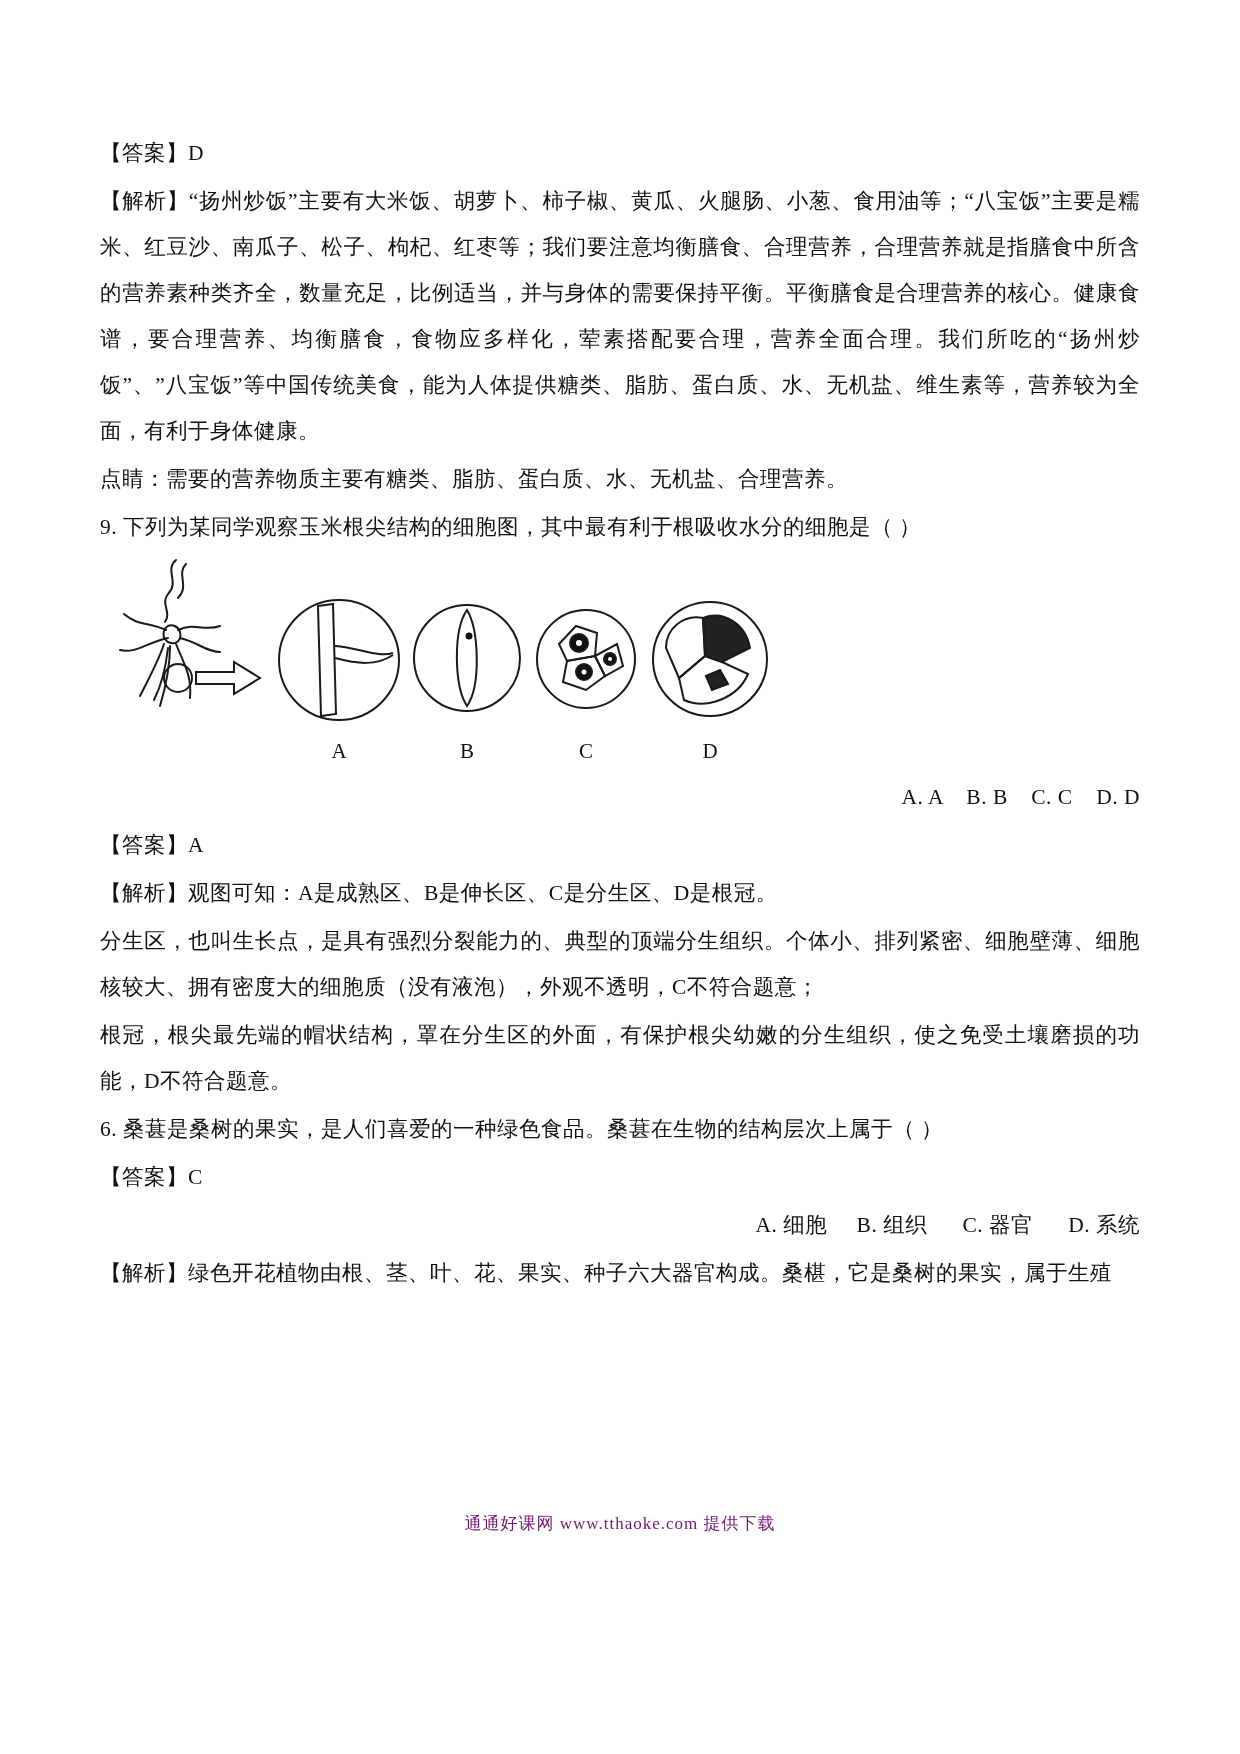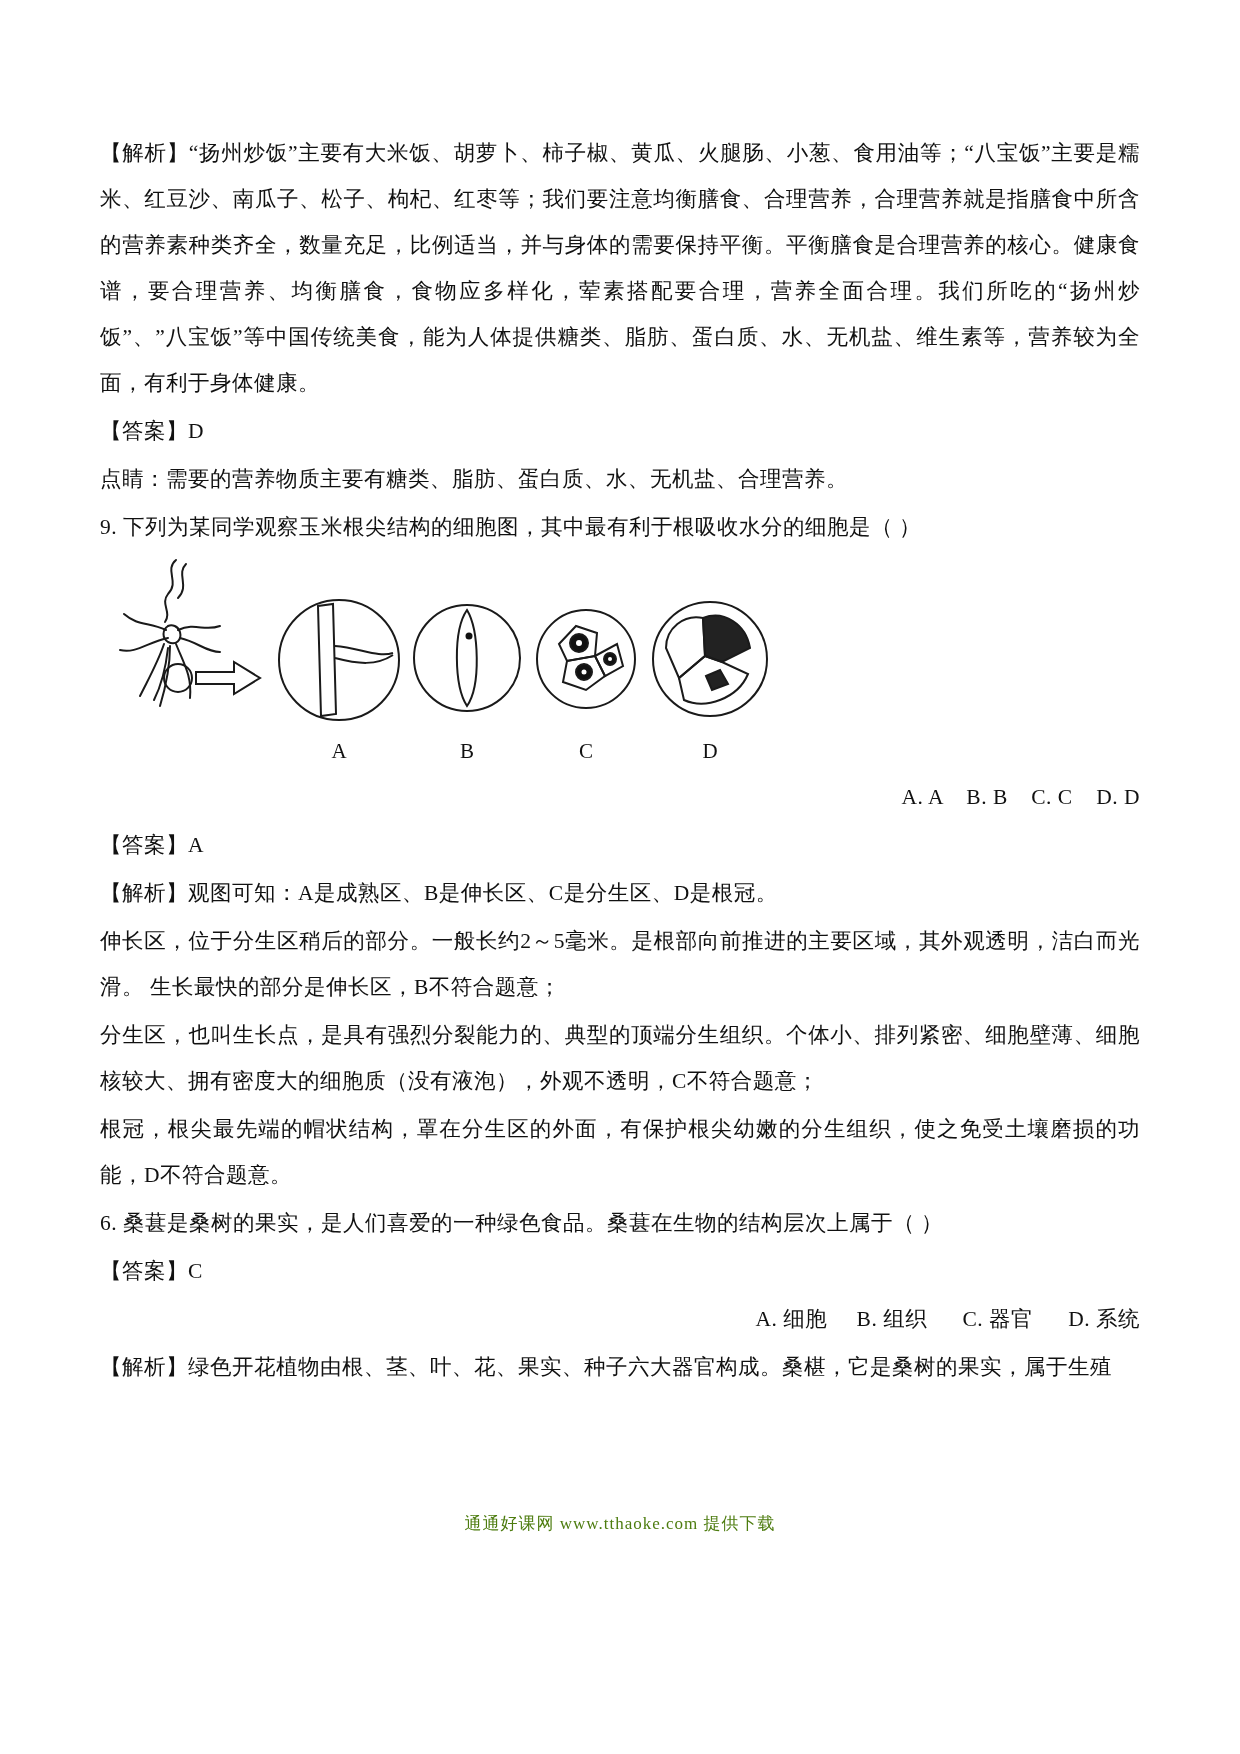--- a/index.html
+++ b/index.html
@@ -33,31 +33,31 @@
   }
   svg text{
     font-family:"Liberation Serif","DejaVu Serif",serif;
   }
   .footer{
     position:absolute;
     top:1512px;
     left:0;right:0;
     text-align:center;
     font-size:17px;
-    color:#4d7c0f;
+    color:#701a75;
     letter-spacing:1px;
   }
 </style>
 </head>
 <body>
 
 <div class="page">
 
+  <p class="para oneline">【答案】D</p>
   <p class="para">【解析】“扬州炒饭”主要有大米饭、胡萝卜、柿子椒、黄瓜、火腿肠、小葱、食用油等；“八宝饭”主要是糯米、红豆沙、南瓜子、松子、枸杞、红枣等；我们要注意均衡膳食、合理营养，合理营养就是指膳食中所含的营养素种类齐全，数量充足，比例适当，并与身体的需要保持平衡。平衡膳食是合理营养的核心。健康食谱，要合理营养、均衡膳食，食物应多样化，荤素搭配要合理，营养全面合理。我们所吃的“扬州炒饭”、”八宝饭”等中国传统美食，能为人体提供糖类、脂肪、蛋白质、水、无机盐、维生素等，营养较为全面，有利于身体健康。</p>
-  <p class="para oneline">【答案】D</p>
   <p class="para">点睛：需要的营养物质主要有糖类、脂肪、蛋白质、水、无机盐、合理营养。</p>
 
   <p class="para oneline">9. 下列为某同学观察玉米根尖结构的细胞图，其中最有利于根吸收水分的细胞是（      ）</p>
 
   <div class="figure-wrap">
     <svg viewBox="0 0 690 212" width="690" height="212">
 
       <g stroke="#1a1a1a" fill="none" stroke-width="2" stroke-linecap="round">
         <path d="M74,4 C62,14 78,26 66,38 C58,48 70,56 63,66"></path>
         <path d="M84,8 C74,18 88,30 76,42"></path>
@@ -112,21 +112,20 @@
       <text x="237" y="202" font-size="21" text-anchor="middle" fill="#111">A</text>
       <text x="365" y="202" font-size="21" text-anchor="middle" fill="#111">B</text>
       <text x="484" y="202" font-size="21" text-anchor="middle" fill="#111">C</text>
       <text x="608" y="202" font-size="21" text-anchor="middle" fill="#111">D</text>
     </svg>
   </div>
 
   <p class="para options">A. A    B. B    C. C    D. D</p>
   <p class="para oneline">【答案】A</p>
   <p class="para oneline">【解析】观图可知：A是成熟区、B是伸长区、C是分生区、D是根冠。</p>
-  <p class="para">伸长区，位于分生区稍后的部分。一般长约2～5毫米。是根部向前推进的主要区域，其外观透明，洁白而光滑。 生长最快的部分是伸长区，B不符合题意；</p>
   <p class="para">分生区，也叫生长点，是具有强烈分裂能力的、典型的顶端分生组织。个体小、排列紧密、细胞壁薄、细胞核较大、拥有密度大的细胞质（没有液泡），外观不透明，C不符合题意；</p>
   <p class="para">根冠，根尖最先端的帽状结构，罩在分生区的外面，有保护根尖幼嫩的分生组织，使之免受土壤磨损的功能，D不符合题意。</p>
 
   <p class="para oneline">6. 桑葚是桑树的果实，是人们喜爱的一种绿色食品。桑葚在生物的结构层次上属于（      ）</p>
   <p class="para oneline">【答案】C</p>
   <p class="para options">A. 细胞     B. 组织      C. 器官      D. 系统</p>
   <p class="para">【解析】绿色开花植物由根、茎、叶、花、果实、种子六大器官构成。桑椹，它是桑树的果实，属于生殖</p>
 
 </div>
 

